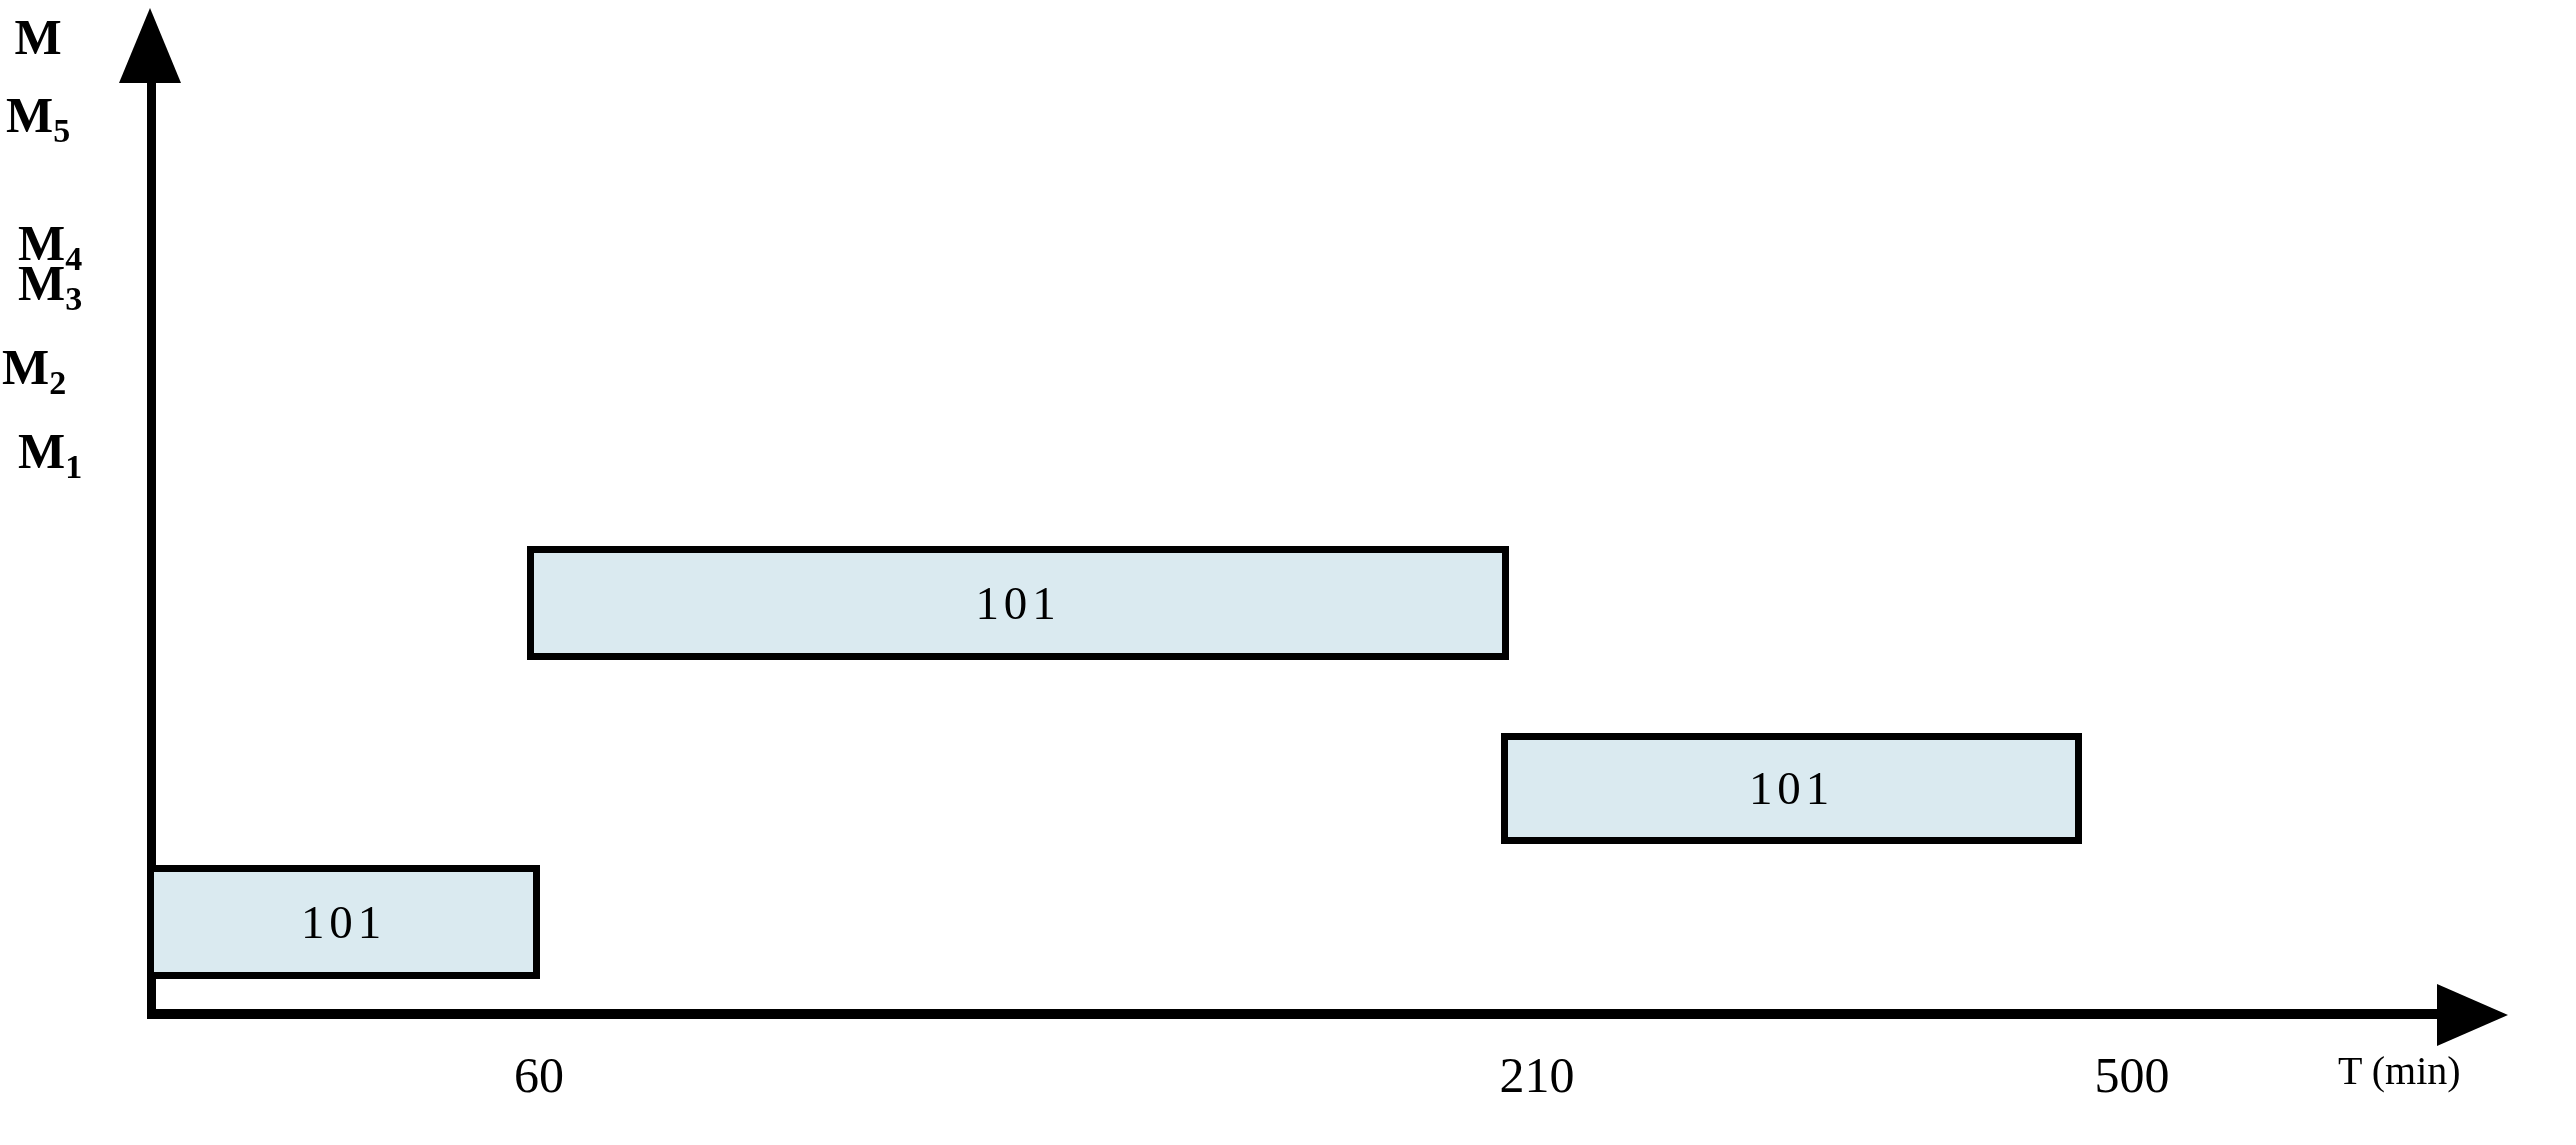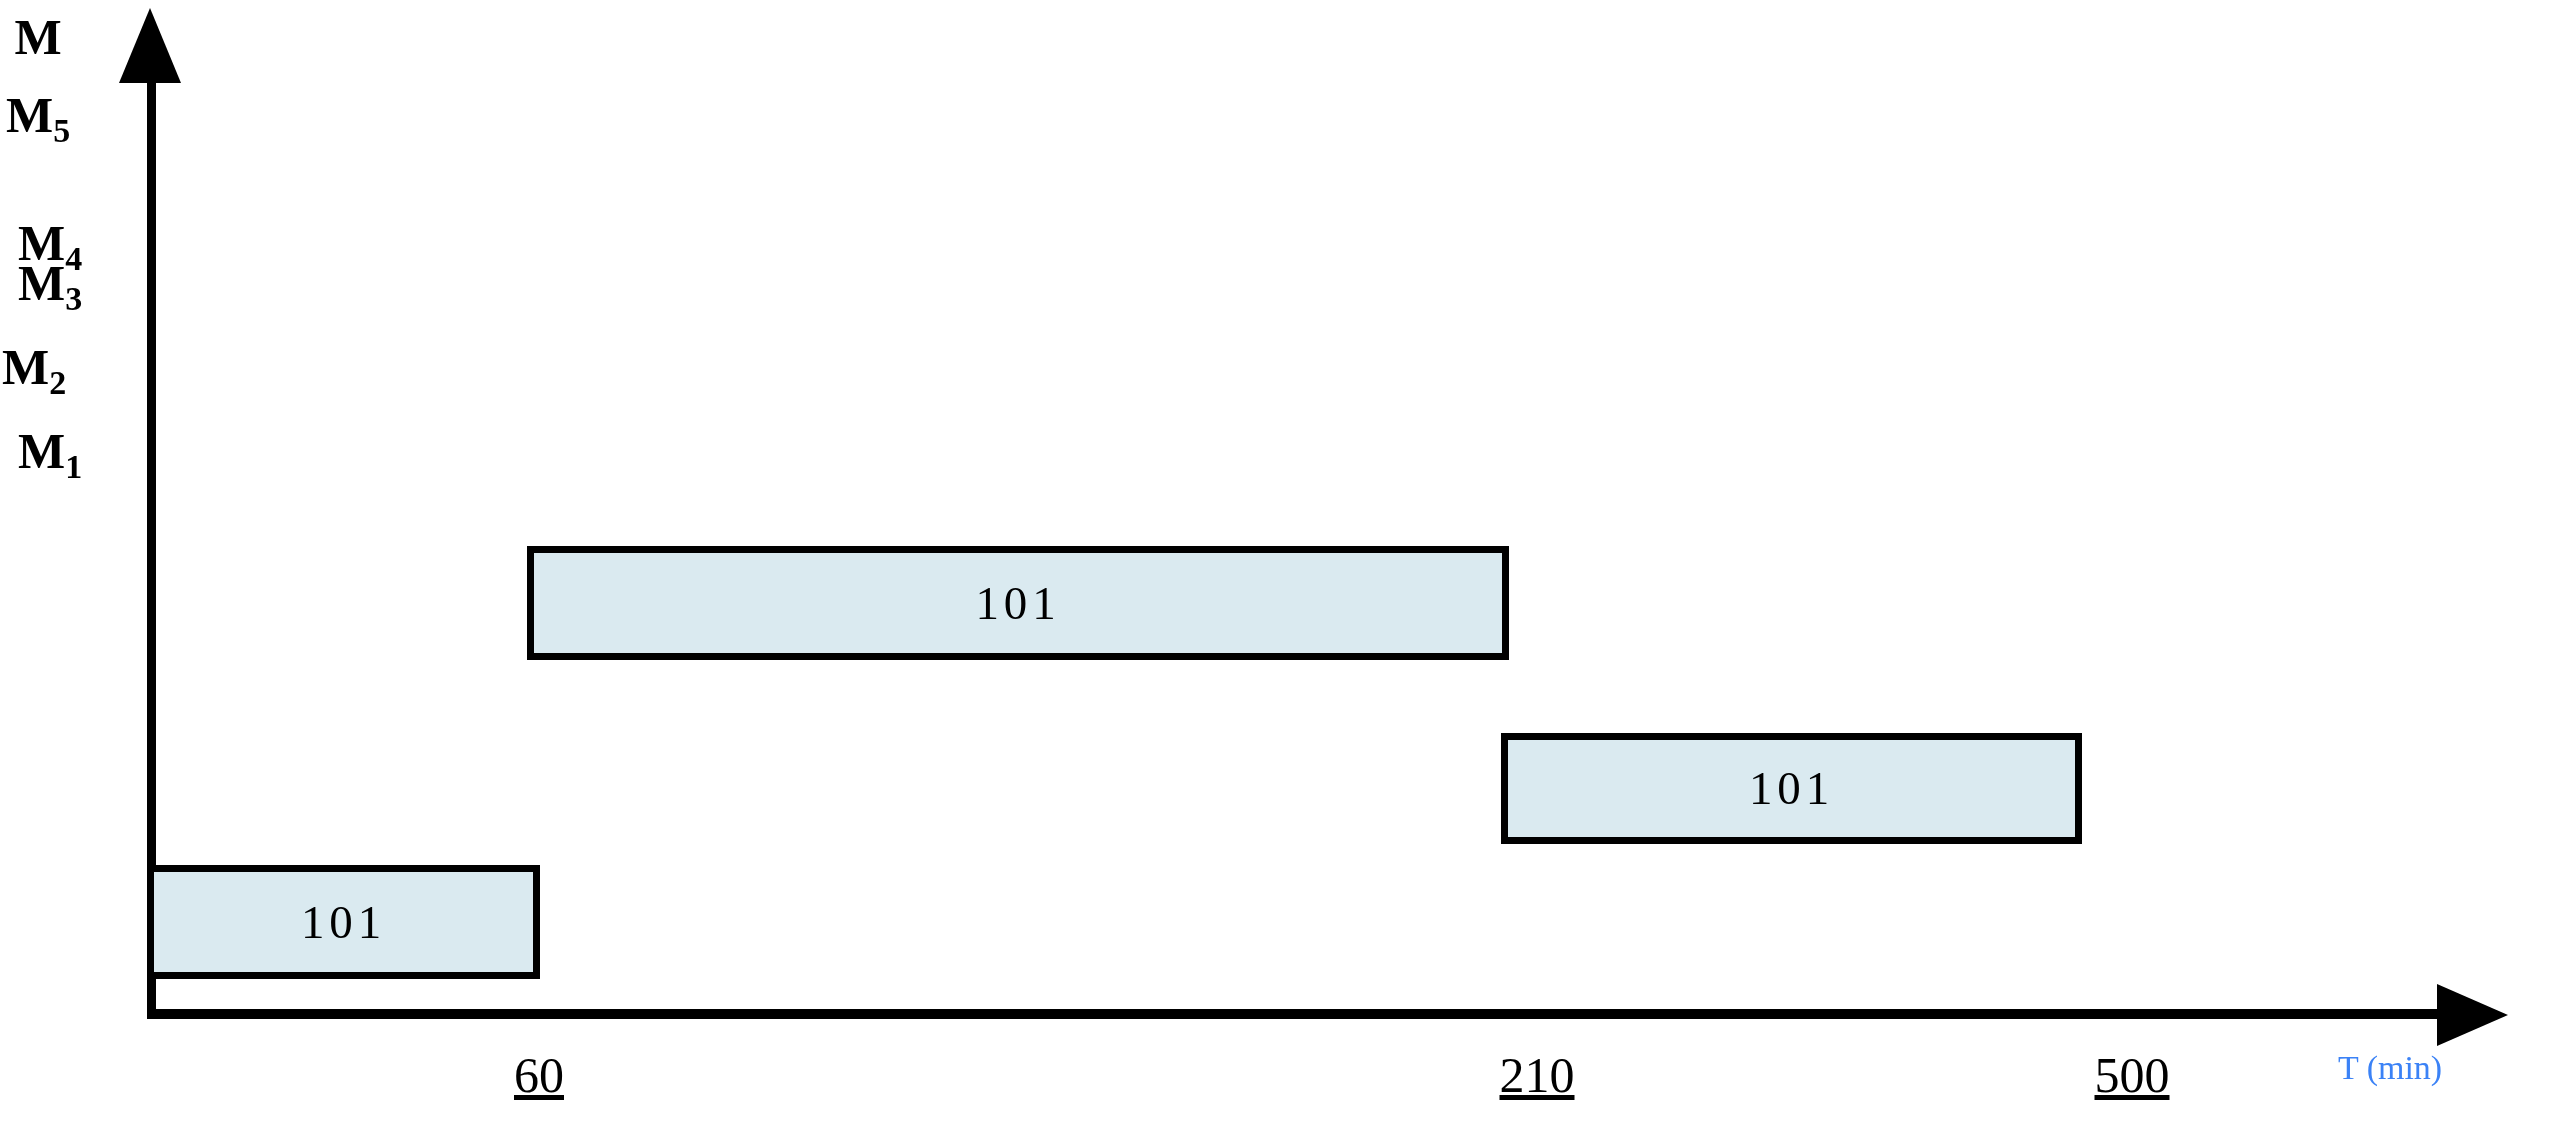--- a/index.html
+++ b/index.html
@@ -65,29 +65,28 @@
   .x-tick-label {
     position: absolute;
     font-family: "Liberation Serif", "DejaVu Serif", serif;
     font-weight: normal;
     font-size: 50px;
     line-height: 1;
     color: #000000;
     white-space: nowrap;
     text-align: left;
     transform: translateX(-50%);
-    text-decoration: underline;
   }
   .x-axis-title {
     position: absolute;
     font-family: "Liberation Serif", "DejaVu Serif", serif;
     font-weight: normal;
-    font-size: 34px;
+    font-size: 40px;
     line-height: 1;
-    color: #3b82f6;
+    color: #000000;
     white-space: nowrap;
   }
 
   
   .task-bar {
     position: absolute;
     box-sizing: border-box;
     border: 7.3px solid #000000;
     display: flex;
     align-items: center;

